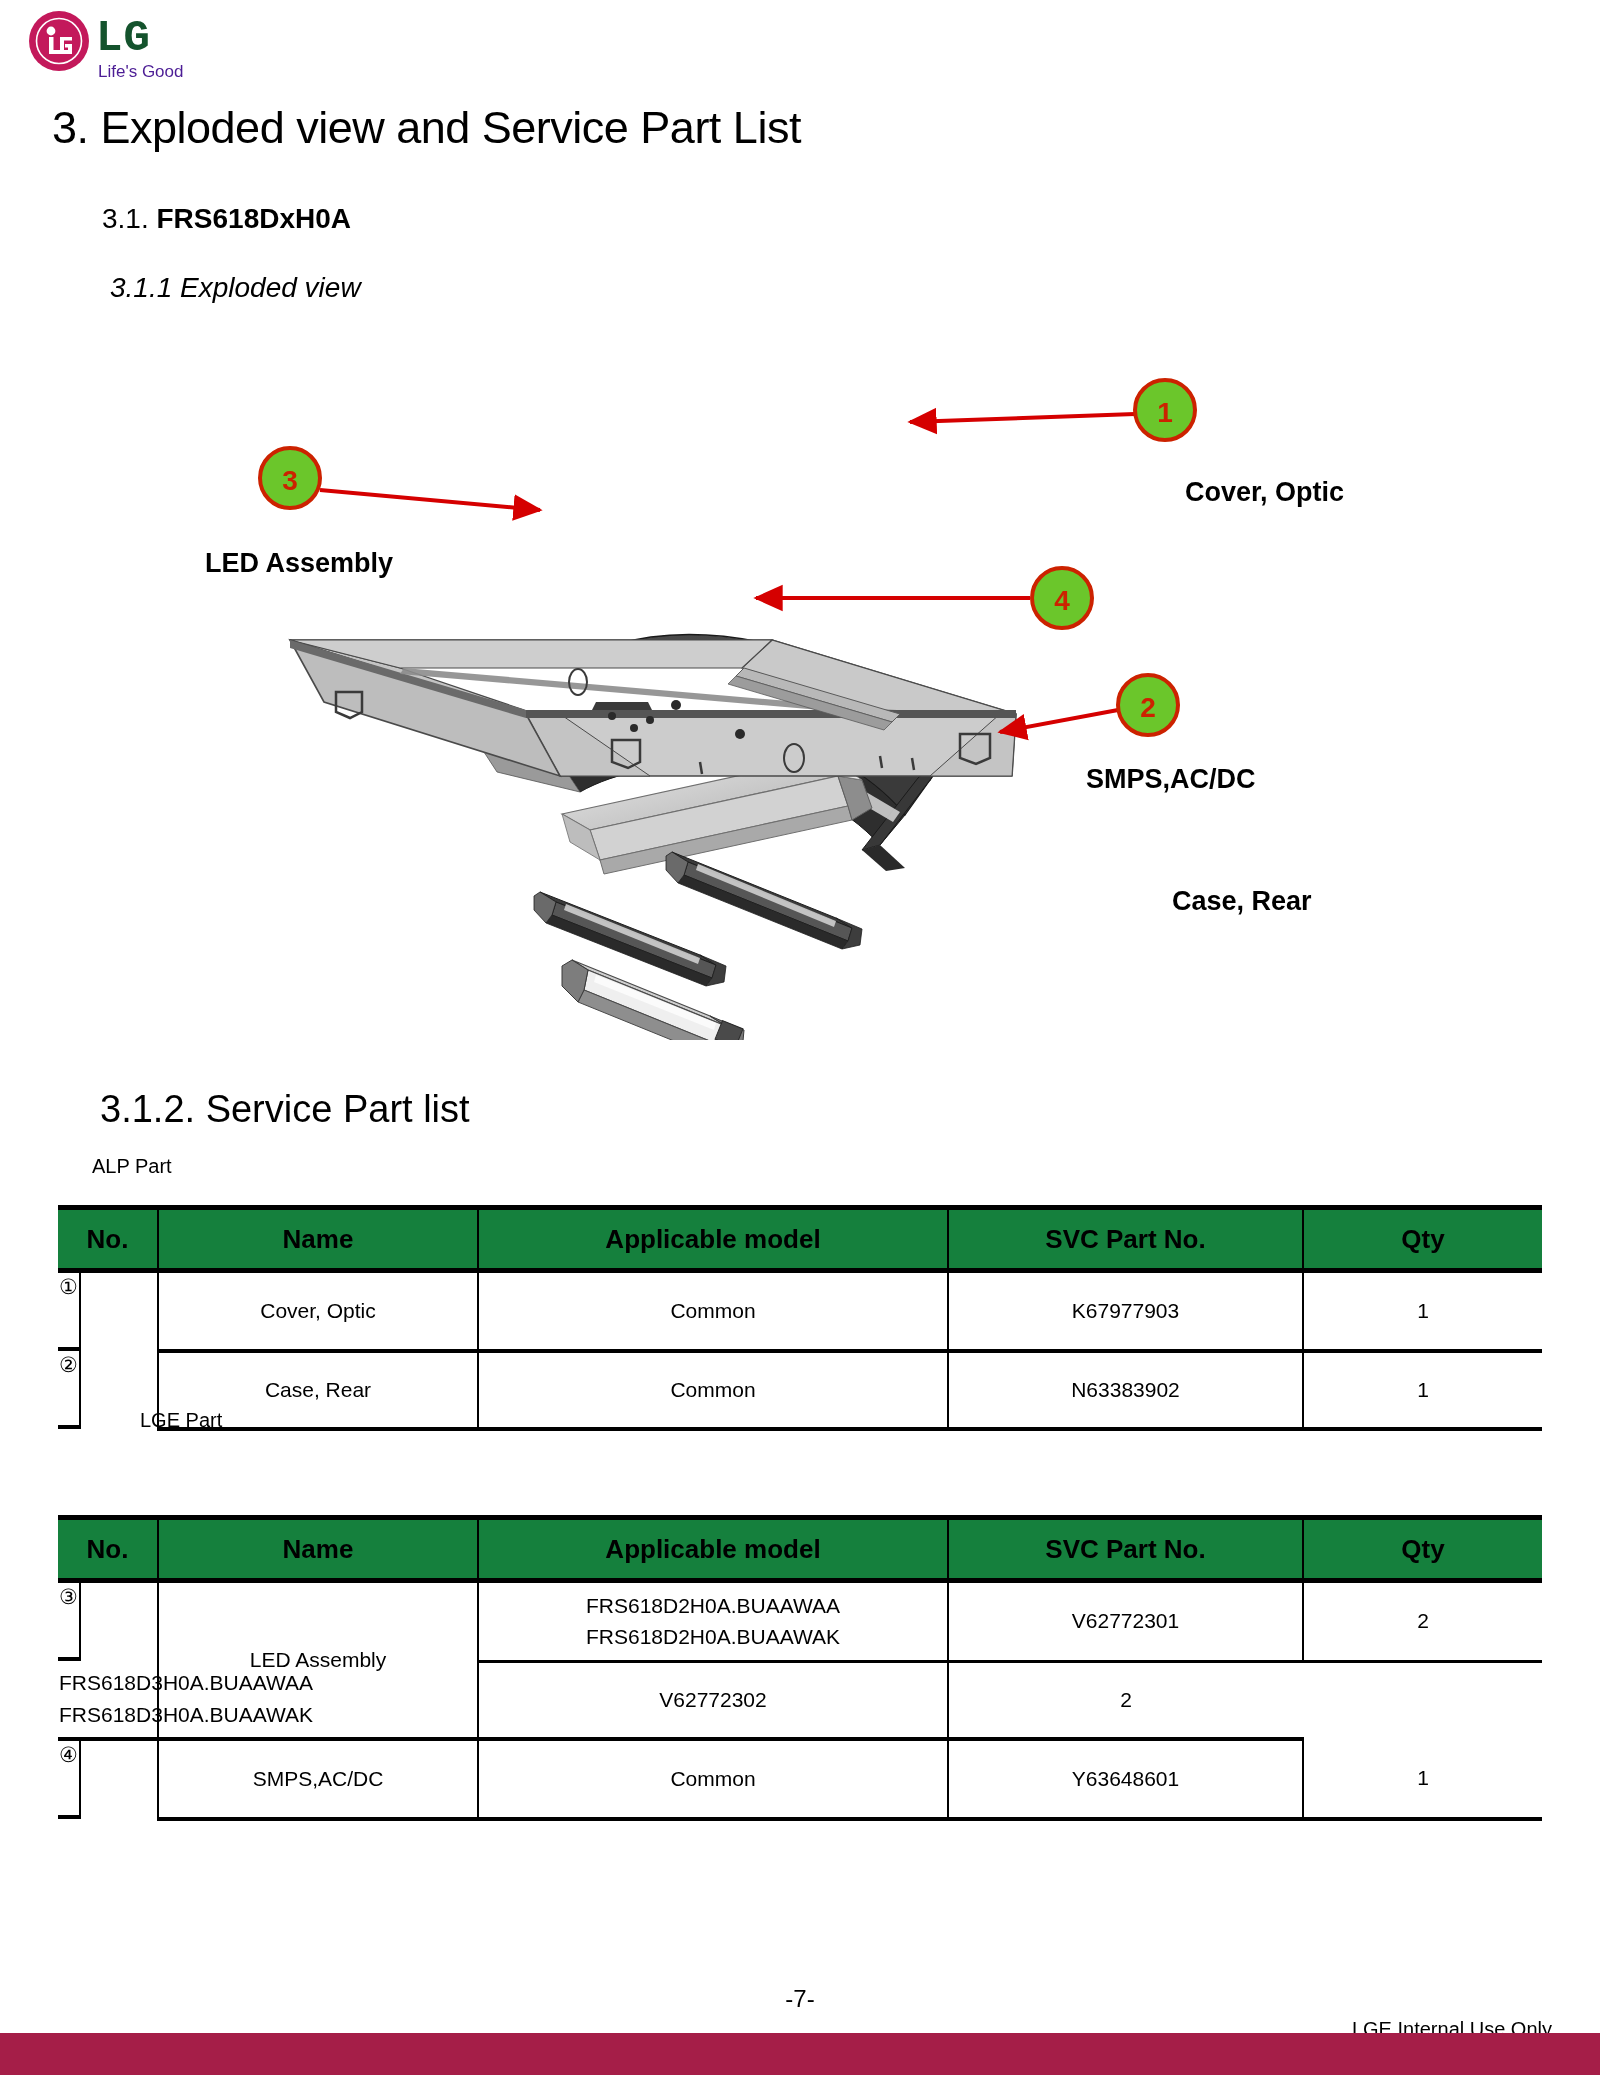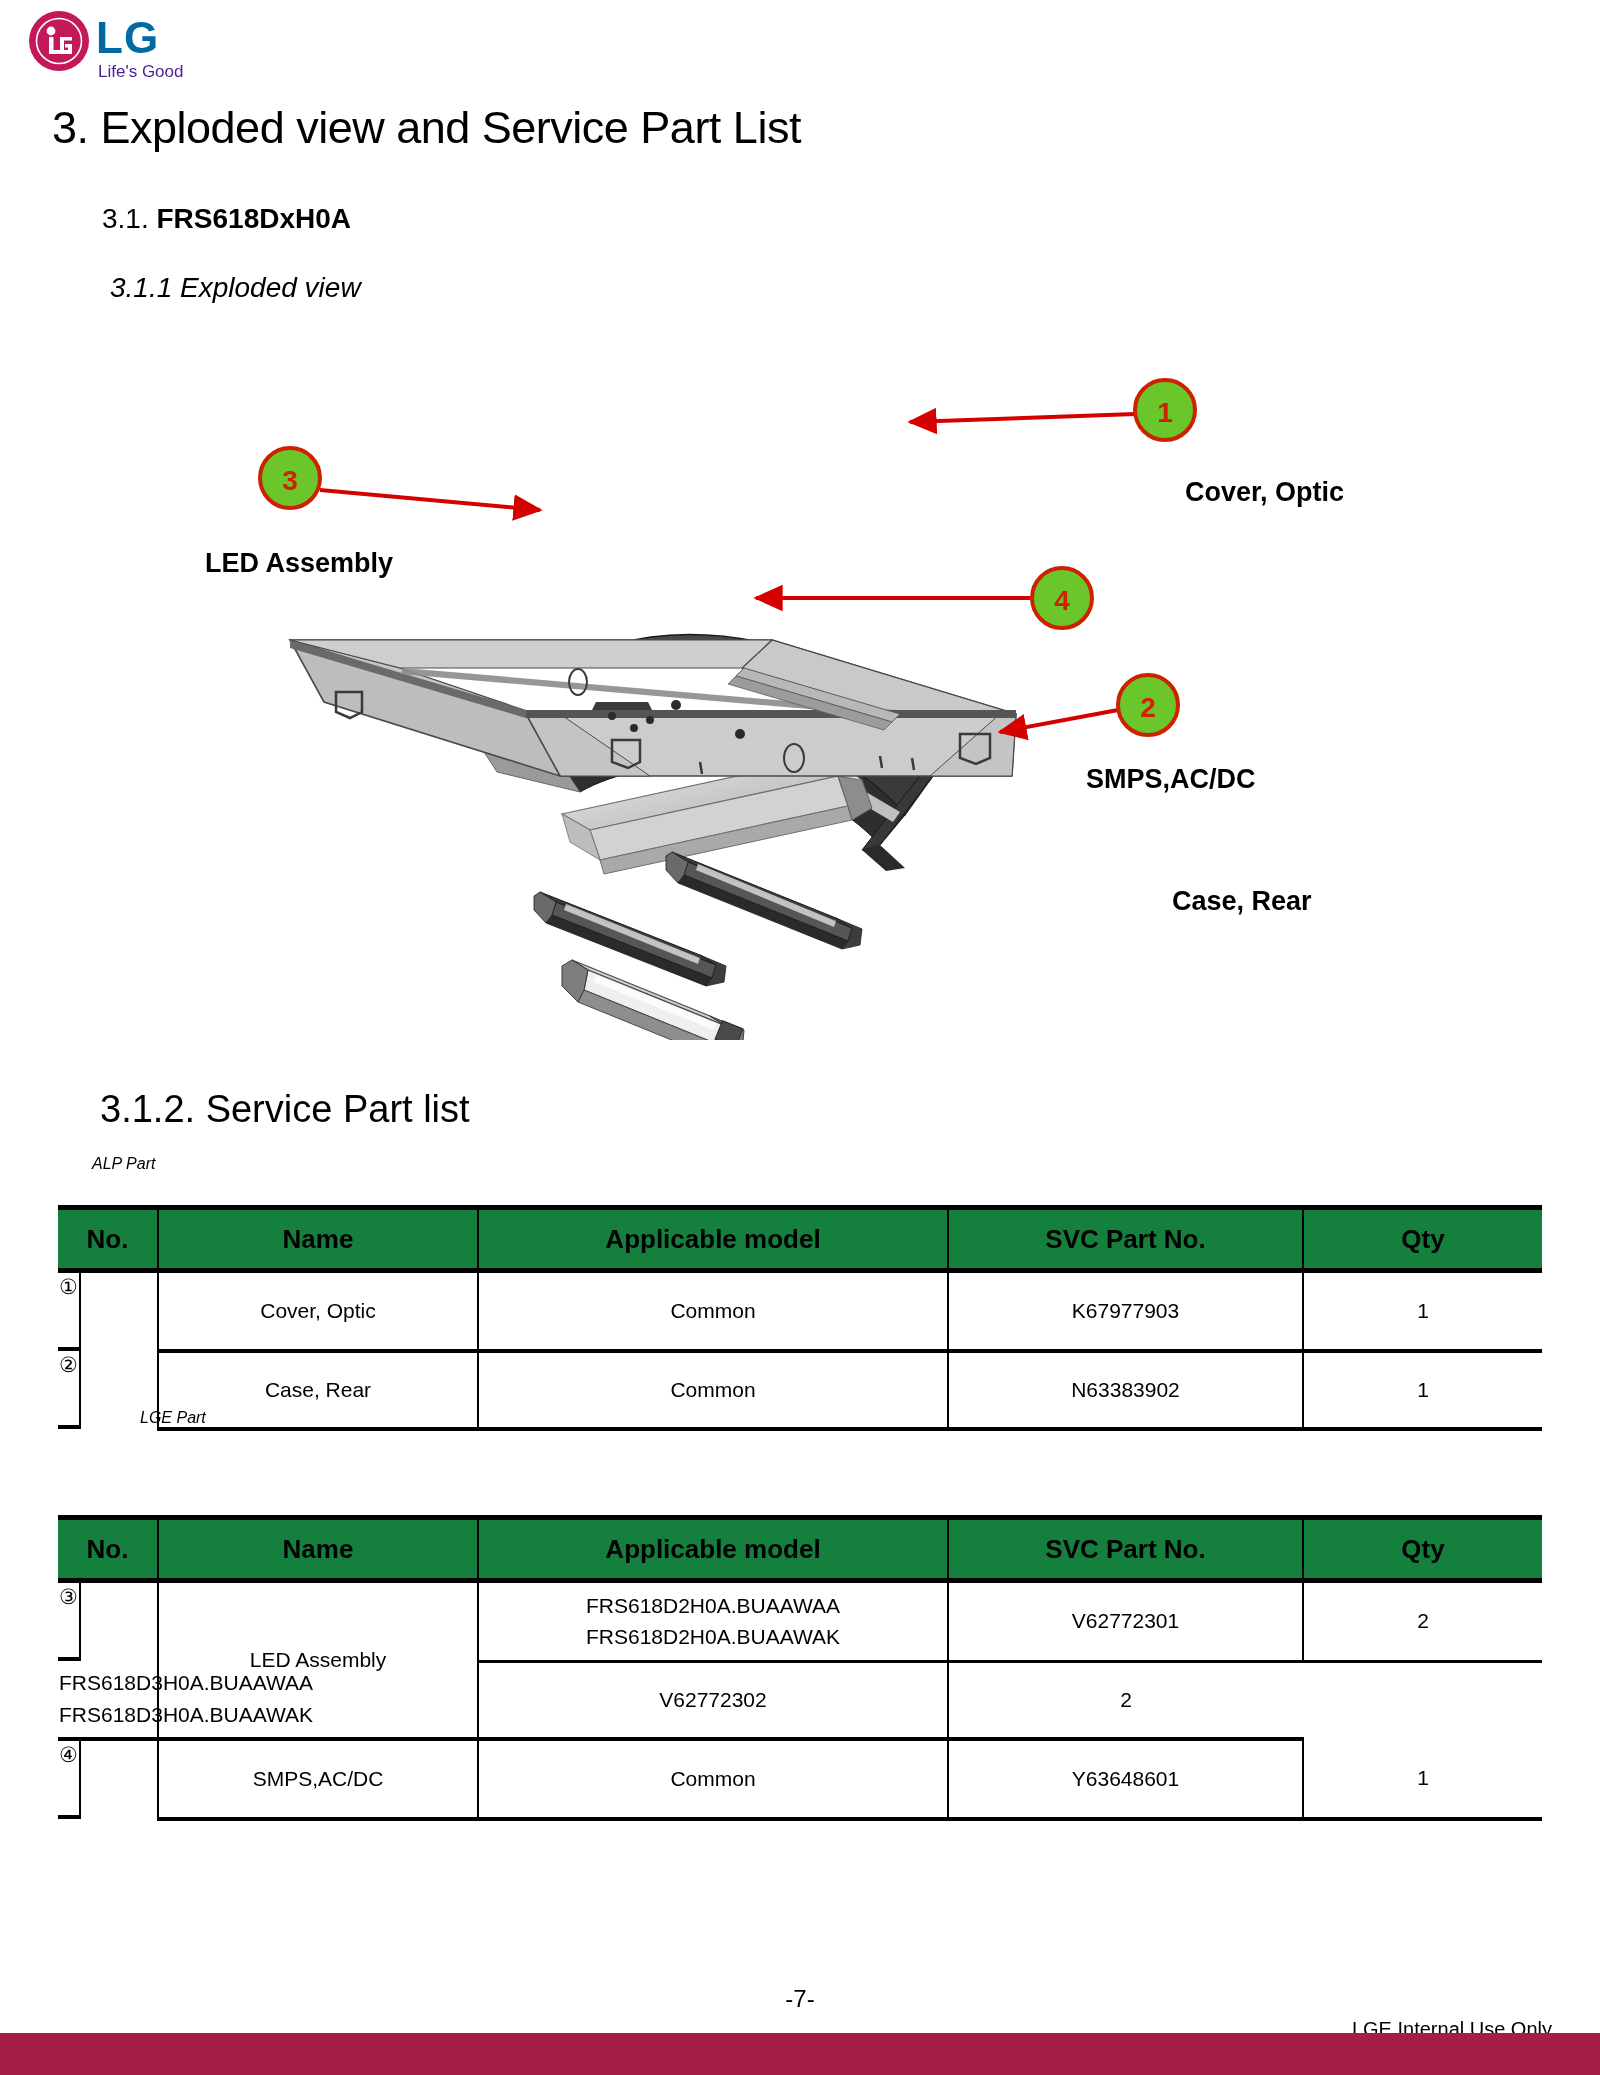--- a/index.html
+++ b/index.html
@@ -80,23 +80,22 @@
   .h4 {
     position: absolute;
     left: 100px;
     top: 1088px;
     font-size: 38px;
     white-space: nowrap;
   }
 
   .tbl-caption {
     position: absolute;
-    font-size: 16px;
-    white-space: nowrap;
-    font-style: italic;
+    font-size: 20px;
+    white-space: nowrap;
   }
   #alp-caption { left: 92px; top: 1155px; }
   #lge-caption { left: 92px; top: 1409px; margin-left: 48px; }
 
   
   #diagram {
     position: absolute;
     left: 0;
     top: 310px;
     width: 1600px;
@@ -193,21 +192,21 @@
 <body>
 
 <div class="logo-wrap">
   <svg class="logo-mark" viewBox="0 0 62 62">
     <circle cx="31" cy="31" r="30" fill="#C3195B"></circle>
     <circle cx="31" cy="31" r="22.5" fill="none" stroke="#ffffff" stroke-width="1.6"></circle>
     <circle cx="23" cy="21" r="4.4" fill="#ffffff"></circle>
     <path d="M21 27 L21 44 L40 44 L40 40 L25.5 40 L25.5 27 Z" fill="#ffffff"></path>
     <path d="M32 27 L32 44 L44 44 L44 34 L37 34 L37 37.5 L40 37.5 L40 40.5 L36 40.5 L36 30.5 L44 30.5 L44 27 Z" fill="#ffffff"></path>
   </svg>
-  <div class="logo-text" style="color: #0369a1;">LG</div>
+  <div class="logo-text" style="color: #14532d; font-family: Liberation Mono, monospace;">LG</div>
   <div class="logo-tag">Life's Good</div>
 </div>
 
 <div class="h1">3. Exploded view and Service Part List</div>
 
 <div class="h2">
   <span fill="#CC2200">3.1.</span>
   <b>FRS618DxH0A</b>
 </div>
 

